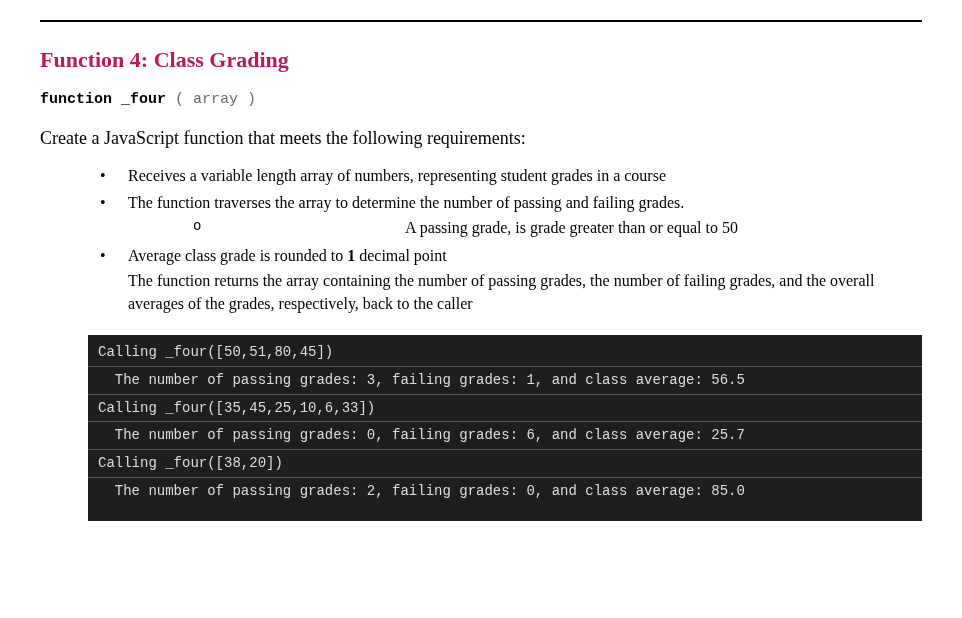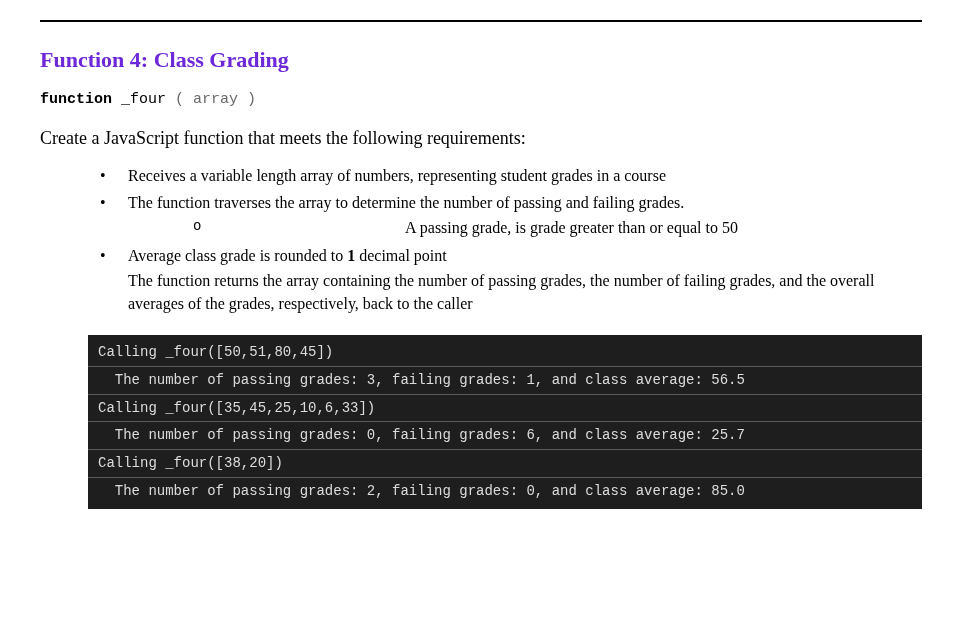--- a/index.html
+++ b/index.html
@@ -14,35 +14,35 @@
       background: #fff;
       padding: 20px 40px;
       width: 962px;
     }
     .hr-top {
       border: none;
       border-top: 2px solid #000;
       margin-bottom: 25px;
     }
     .section-title {
-      color: #6d28d9;
+      color: #be185d;
       font-size: 22px;
       font-weight: bold;
       margin-bottom: 18px;
     }
     .signature {
       font-family: "Courier New", Courier, monospace;
       font-size: 15px;
       margin-bottom: 20px;
     }
     .sig-kw {
       font-weight: bold;
     }
     .sig-name {
-      font-weight: normal;
+      font-weight: bold;
     }
     .sig-param {
       color: #6a6a6a;
     }
     .intro {
       margin-bottom: 15px;
       font-size: 18px;
     }
     ul.reqs {
       list-style: none;
@@ -82,21 +82,21 @@
       font-size: 14px;
     }
     .bold {
       font-weight: bold;
     }
     .console-block {
       background: #1e1e1e;
       color: #dcdcdc;
       font-family: Consolas, "Courier New", monospace;
       font-size: 14px;
-      padding: 6px 0px 6px 0px;
+      padding: 6px 0px 18px 0px;
       margin-left: 48px;
       margin-right: 0;
       line-height: 1.55;
     }
     .console-line {
       white-space: pre;
       padding: 1px 10px;
     }
     .console-line.ul {
       border-bottom: 1px solid #5a5a5a;

